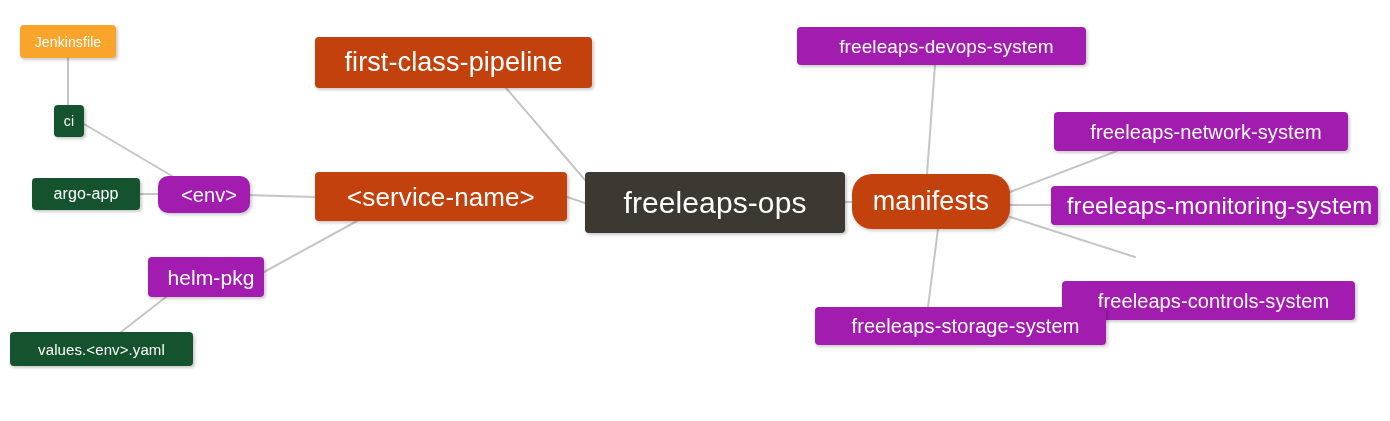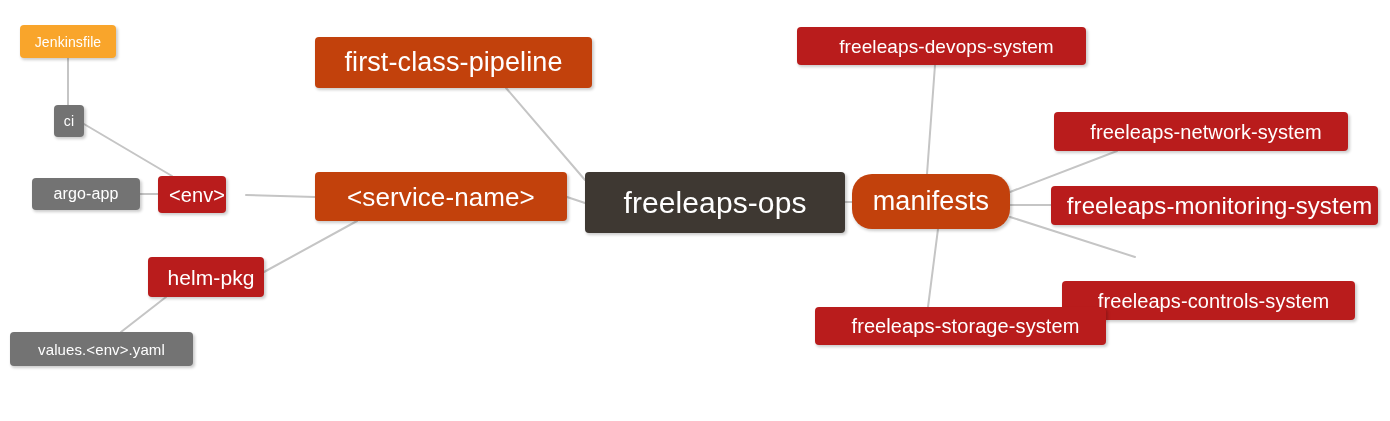--- a/index.html
+++ b/index.html
@@ -33,23 +33,23 @@
     color: #ffffff;
     white-space: nowrap;
     letter-spacing: 0.1px;
     box-shadow: 1.5px 2px 3px rgba(0,0,0,0.20);
     line-height: 1;
     padding: 0 10px;
     cursor: pointer;
   }
   .n-root   { background: #3e3832; }
   .n-blue   { background: #c2410c; }
-  .n-green  { background: #b91c1c; padding-left: 20px; }
+  .n-green  { background: #a21caf; padding-left: 20px; }
   .n-orange { background: #f9a52b; }
-  .n-red    { background: #737373; }
+  .n-red    { background: #14532d; }
 </style>
 </head>
 <body>
 
 <div id="canvas">
   <svg id="edges" viewBox="0 0 1390 421" width="1390" height="421">
       <line x1="585" y1="203" x2="567" y2="197" stroke="#c5c5c5" stroke-width="2" stroke-linecap="round"></line>
       <line x1="585" y1="180" x2="506" y2="88" stroke="#c5c5c5" stroke-width="2" stroke-linecap="round"></line>
       <line x1="845" y1="202" x2="852" y2="202" stroke="#c5c5c5" stroke-width="2" stroke-linecap="round"></line>
       <line x1="315" y1="197" x2="246" y2="195" stroke="#c5c5c5" stroke-width="2" stroke-linecap="round"></line>
@@ -62,21 +62,21 @@
       <line x1="1010" y1="192" x2="1117" y2="151" stroke="#c5c5c5" stroke-width="2" stroke-linecap="round"></line>
       <line x1="1010" y1="205" x2="1051" y2="205" stroke="#c5c5c5" stroke-width="2" stroke-linecap="round"></line>
       <line x1="1010" y1="217" x2="1135" y2="257" stroke="#c5c5c5" stroke-width="2" stroke-linecap="round"></line>
       <line x1="938" y1="229" x2="928" y2="307" stroke="#c5c5c5" stroke-width="2" stroke-linecap="round"></line>
     </svg>
   <div id="node-layer">
       <div class="node n-root" style="left: 585px; top: 172px; width: 260px; height: 61px; font-size: 30px;">freeleaps-ops</div>
       <div class="node n-blue" style="left: 315px; top: 172px; width: 252px; height: 49px; font-size: 26px;">&lt;service-name&gt;</div>
       <div class="node n-blue" style="left: 315px; top: 37px; width: 277px; height: 51px; font-size: 27px;">first-class-pipeline</div>
       <div class="node n-blue" style="left: 852px; top: 174px; width: 158px; height: 55px; font-size: 27px; border-radius: 20px;">manifests</div>
-      <div class="node n-green" style="left: 158px; top: 176px; width: 68px; height: 37px; font-size: 20px;">&lt;env&gt;</div>
+      <div class="node n-green" style="left: 158px; top: 176px; width: 92px; height: 37px; font-size: 20px; border-radius: 10px;">&lt;env&gt;</div>
       <div class="node n-green" style="left: 148px; top: 257px; width: 116px; height: 40px; font-size: 21px;">helm-pkg</div>
       <div class="node n-red" style="left: 54px; top: 105px; width: 30px; height: 32px; font-size: 14px;">ci</div>
       <div class="node n-orange" style="left: 20px; top: 25px; width: 96px; height: 33px; font-size: 14px;">Jenkinsfile</div>
       <div class="node n-red" style="left: 32px; top: 178px; width: 108px; height: 32px; font-size: 16px;">argo-app</div>
       <div class="node n-red" style="left: 10px; top: 332px; width: 183px; height: 34px; font-size: 15px;">values.&lt;env&gt;.yaml</div>
       <div class="node n-green" style="left: 797px; top: 27px; width: 289px; height: 38px; font-size: 19px;">freeleaps-devops-system</div>
       <div class="node n-green" style="left: 1054px; top: 112px; width: 294px; height: 39px; font-size: 20px;">freeleaps-network-system</div>
       <div class="node n-green" style="left: 1051px; top: 186px; width: 327px; height: 39px; font-size: 24px;">freeleaps-monitoring-system</div>
       <div class="node n-green" style="left: 1062px; top: 257px; width: 293px; height: 39px; font-size: 20px; margin-top: 24px;">freeleaps-controls-system</div>
       <div class="node n-green" style="left: 815px; top: 307px; width: 291px; height: 38px; font-size: 20px;">freeleaps-storage-system</div>

